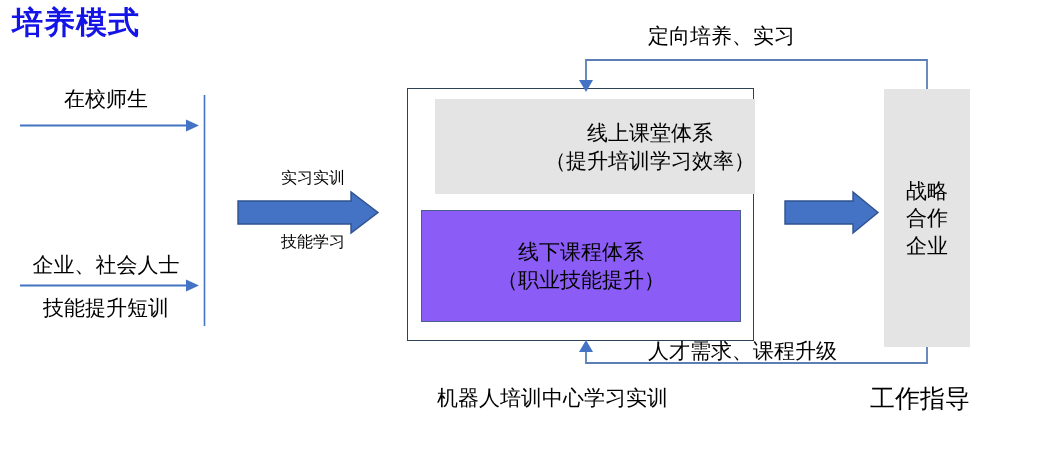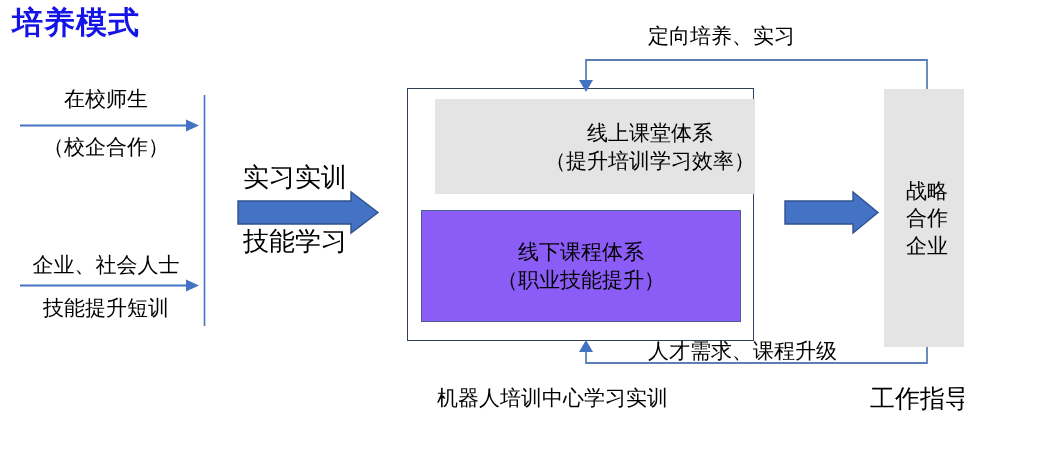--- a/index.html
+++ b/index.html
@@ -6,21 +6,21 @@
     margin: 0;
     padding: 0;
     background: #ffffff;
   }
   body {
     font-family: "Liberation Sans", "DejaVu Sans", sans-serif;
     color: #000000;
   }
   #canvas {
     position: relative;
-    width: 964px;
+    width: 1059px;
     height: 454px;
     background: #ffffff;
     overflow: hidden;
   }
   .abs { position: absolute; }
   .txt {
     white-space: pre;
     line-height: 1.22;
     color: #000000;
   }
@@ -42,24 +42,25 @@
     width: 200px;
     left: 6px;
   }
   #left-a1 { top: 86px; }
   #left-a2 { top: 134px; }
   #left-b1 { top: 252px; }
   #left-b2 { top: 295px; }
 
   
   .mid-label {
-    font-size: 26px;
+    font-size: 16px;
     left: 243px;
     width: 140px;
-    text-align: left;
+    text-align: center;
+    margin-top: 6px;
   }
   #mid-top { top: 162px; }
   #mid-bottom { top: 226px; }
 
   
   #main-box {
     left: 407px;
     top: 88px;
     width: 347px;
     height: 253px;
@@ -144,21 +145,20 @@
   }
 </style>
 </head>
 <body>
 
 <div id="canvas">
 
   <div class="abs txt" id="title">培养模式</div>
 
   <div class="abs txt left-label" id="left-a1">在校师生</div>
-  <div class="abs txt left-label" id="left-a2">（校企合作）</div>
   <div class="abs txt left-label" id="left-b2">技能提升短训</div>
   <div class="abs txt left-label" id="left-b1">企业、社会人士</div>
 
   <div class="abs txt mid-label" id="mid-top">实习实训</div>
   <div class="abs txt mid-label" id="mid-bottom">技能学习</div>
 
   <div class="abs" id="main-box"></div>
 
   <div class="abs" id="online-box">
     <div class="txt box-text"><span>线上课堂体系</span><br><span>（提升培训学习效率）</span></div>

